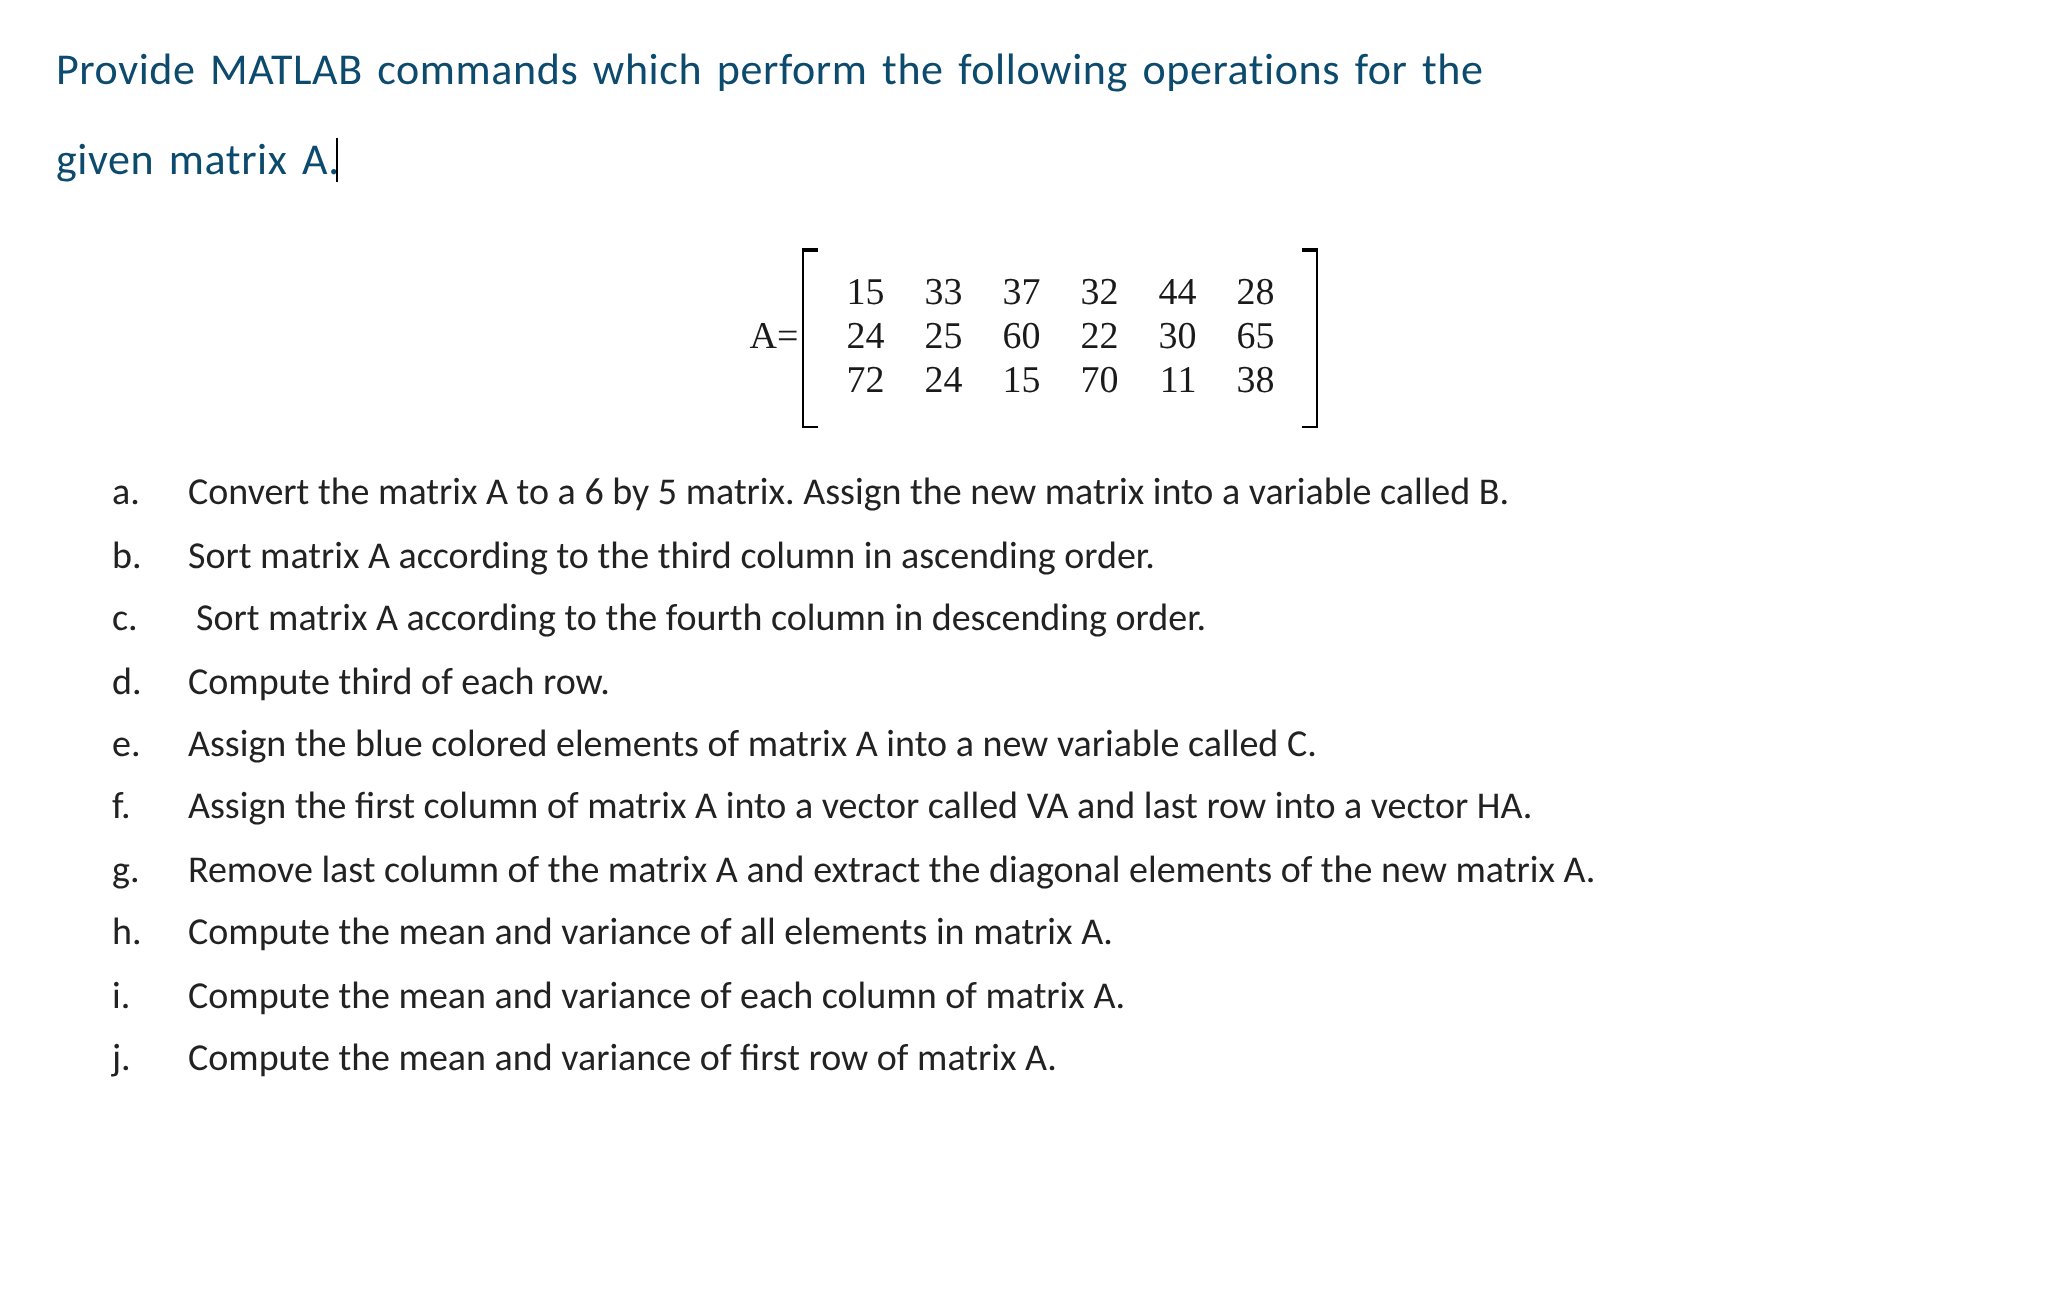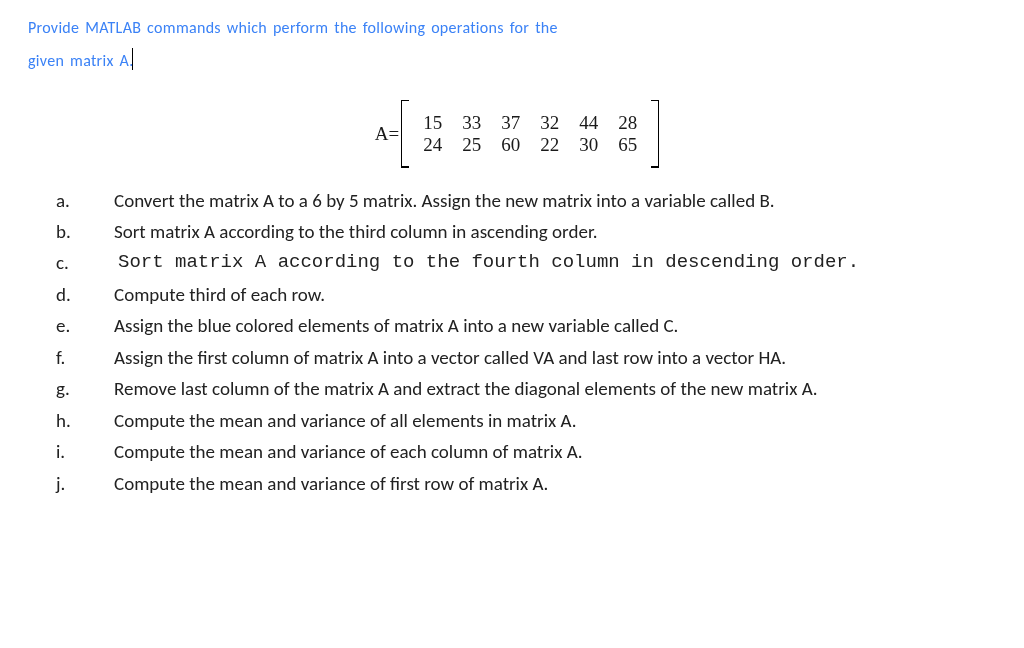--- a/index.html
+++ b/index.html
@@ -10,24 +10,24 @@
     background: #ffffff;
     font-family: Calibri, "Segoe UI", Arial, sans-serif;
     color: #1a1a1a;
   }
   .page {
     box-sizing: border-box;
     padding: 12px 18px 18px 28px;
     width: 1024px;
   }
   .prompt {
-    font-size: 16px;
+    font-size: 22px;
     line-height: 2.05;
     letter-spacing: 0.3px;
-    color: #3b82f6;
+    color: #0c4a6e;
     word-spacing: 2px;
     margin-bottom: 22px;
   }
   .cursor {
     display: inline-block;
     width: 1px;
     height: 22px;
     background: #000;
     vertical-align: -4px;
     margin-left: -2px;
@@ -93,25 +93,23 @@
   .qlist .lbl {
     display: inline-block;
     min-width: 32px;
     text-align: left;
     flex-shrink: 0;
     padding-right: 4px;
   }
   .qlist .txt {
     flex: 1;
     padding-left: 2px;
-    margin-left: 20px;
   }
   .qlist .txt.indent {
     padding-left: 6px;
-    font-family: Liberation Mono, monospace;
   }
 </style>
 </head>
 <body>
 <div class="page">
 
   <div class="prompt">
     <span>Provide MATLAB commands which perform the following operations for the</span><br>
     <span>given matrix A.</span><span class="cursor"></span>
   </div>
@@ -135,20 +133,28 @@
               <td>28</td>
             </tr>
             <tr>
               <td>24</td>
               <td>25</td>
               <td>60</td>
               <td>22</td>
               <td>30</td>
               <td>65</td>
             </tr>
+            <tr>
+              <td>72</td>
+              <td>24</td>
+              <td>15</td>
+              <td>70</td>
+              <td>11</td>
+              <td>38</td>
+            </tr>
           </tbody>
       </table>
       <div class="bracket right">
         <div class="tick"></div>
           <div class="mid"></div>
           <div class="tick"></div>
       </div>
     </div>
   </div>
 

